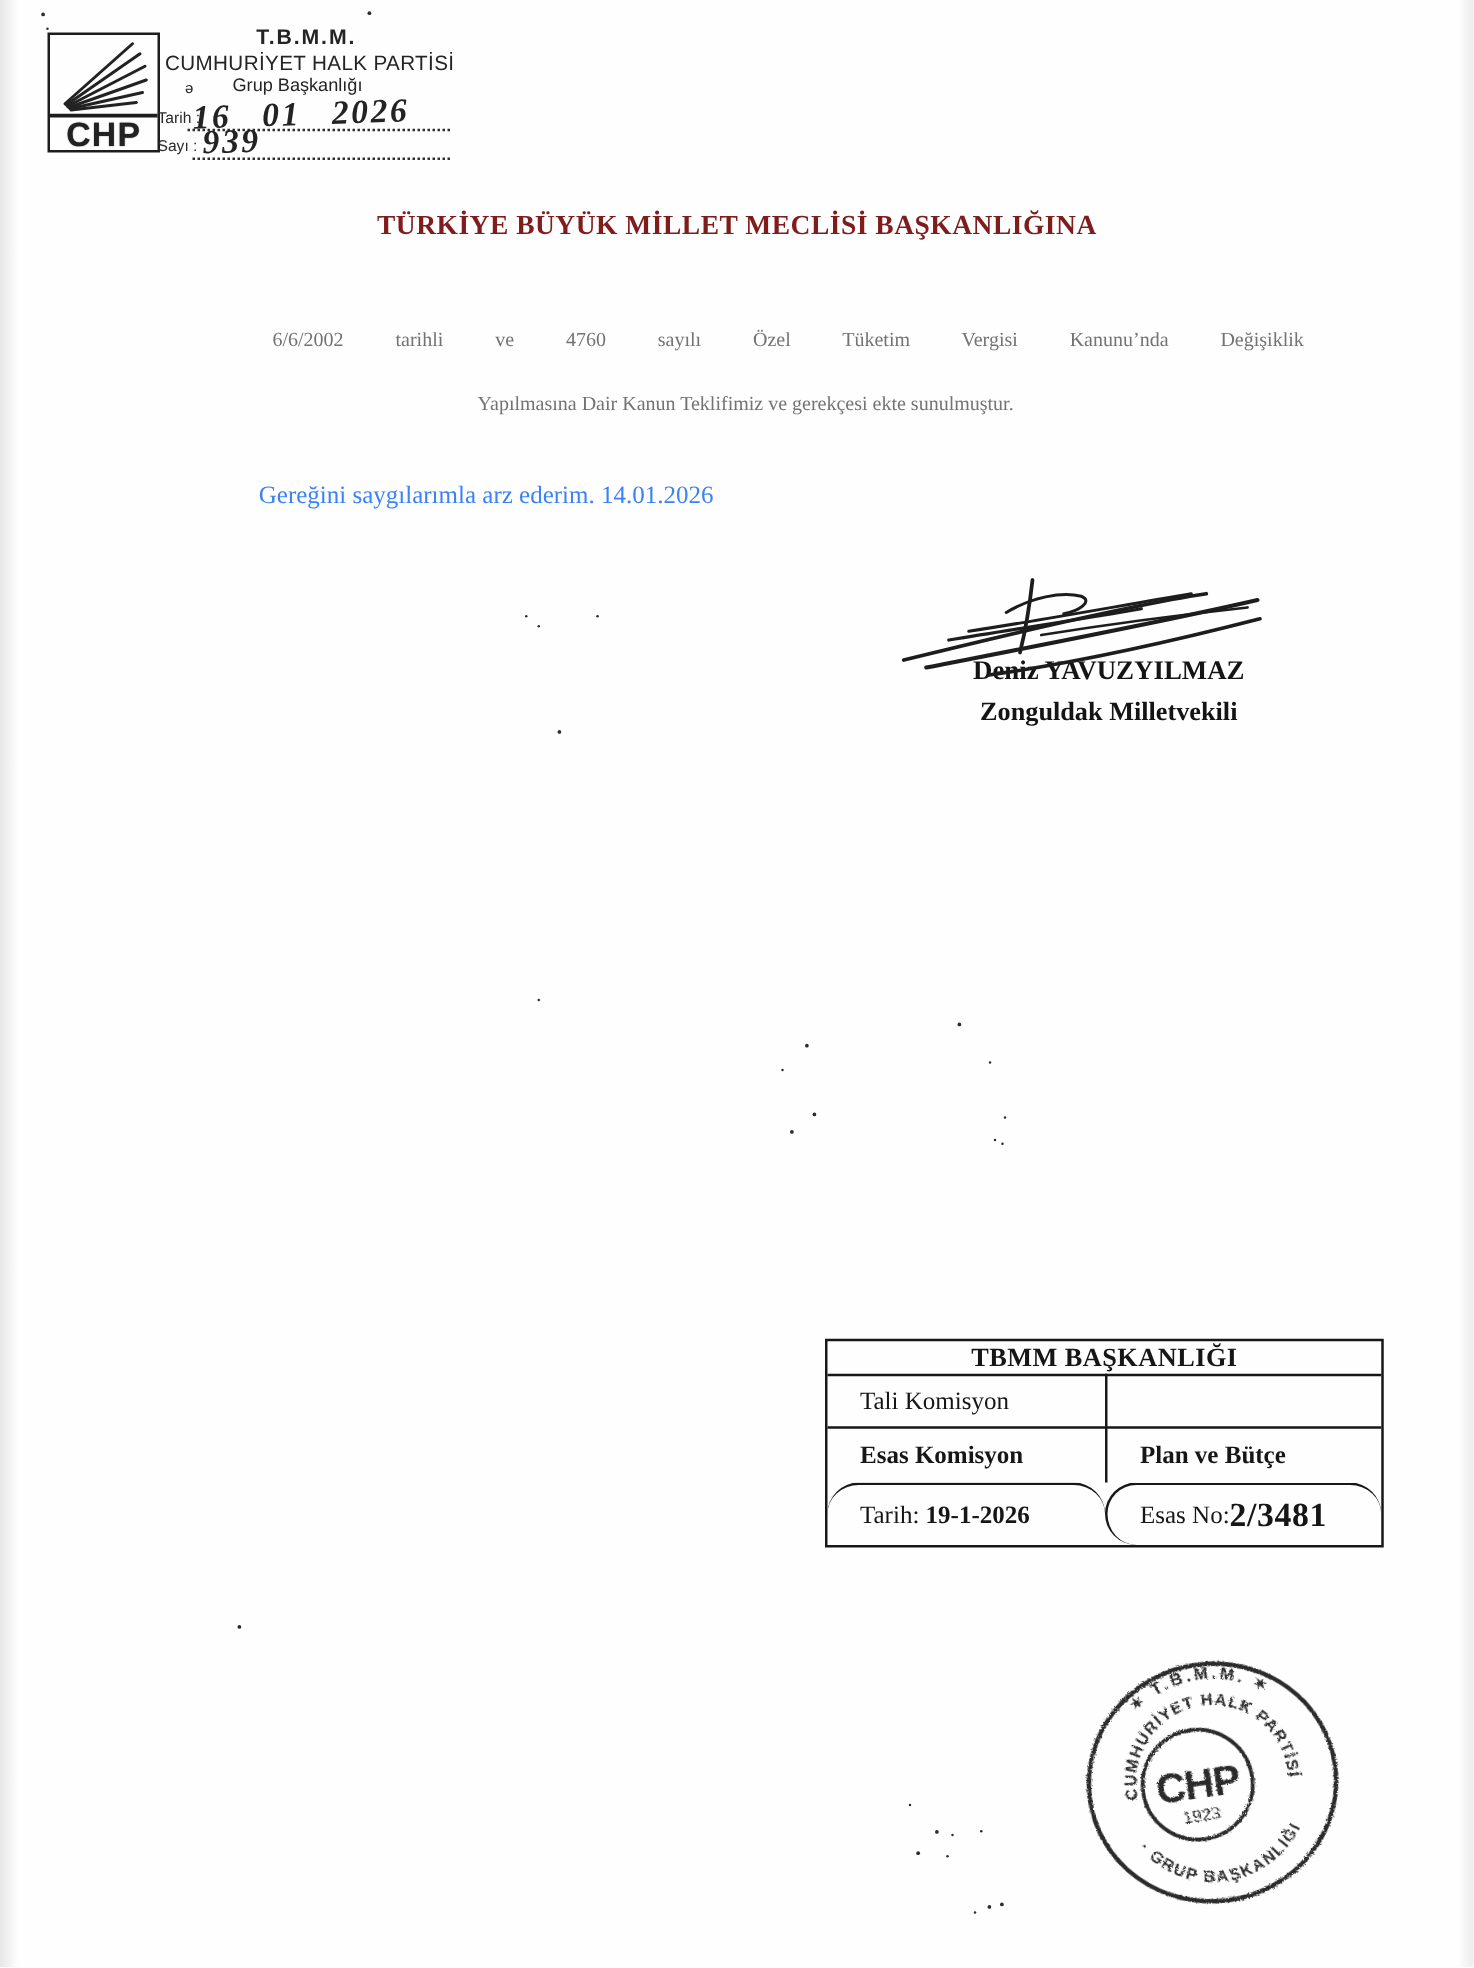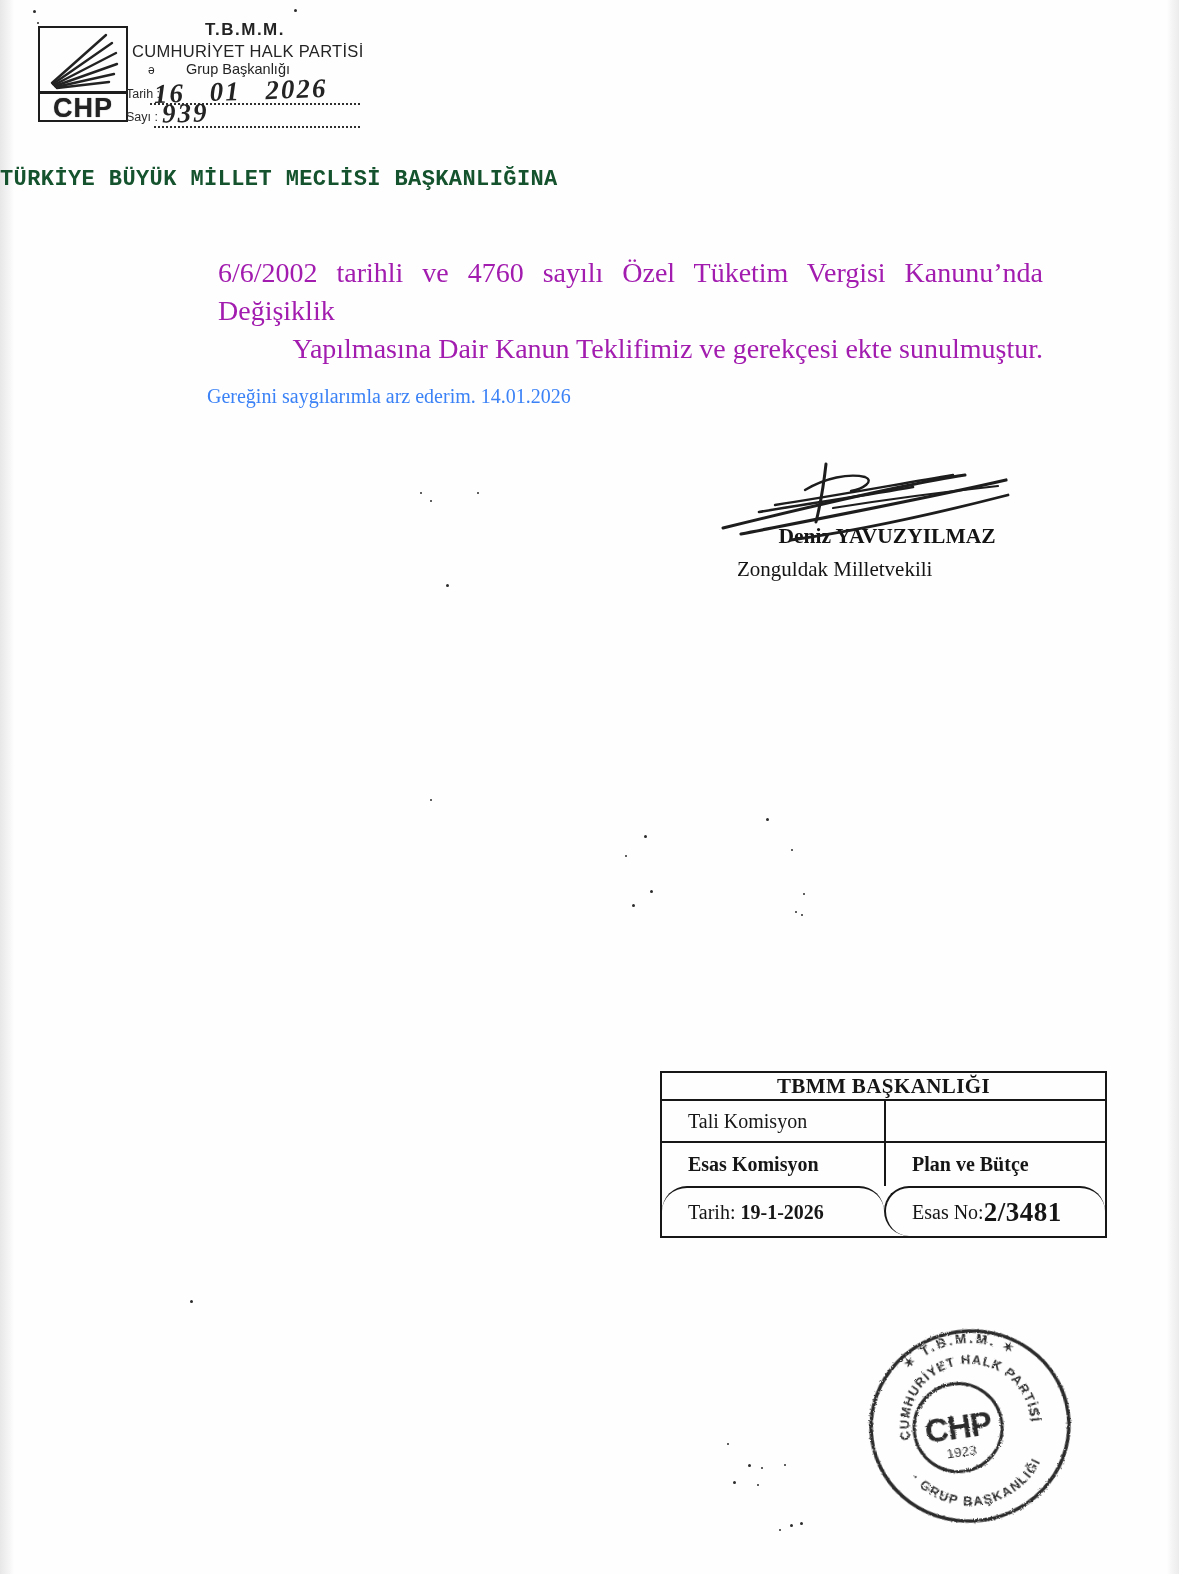--- a/index.html
+++ b/index.html
@@ -28,31 +28,31 @@
   #lh-tbmm{position:absolute;left:155px;top:20px;width:180px;text-align:center;
     font-weight:bold;font-size:17px;letter-spacing:1.5px;}
   #lh-party{position:absolute;left:132px;top:42px;width:240px;font-size:16.5px;letter-spacing:.3px;}
   #lh-group{position:absolute;left:186px;top:61px;font-size:14.5px;}
   #lh-stray{position:absolute;left:148px;top:63px;font-size:12px;}
   .form-label{position:absolute;font-size:12.5px;color:#2a2a2a;}
   .handwrite{position:absolute;font-family:"Liberation Serif",serif;font-style:italic;
     font-weight:bold;color:#232323;letter-spacing:2px;word-spacing:16px;white-space:nowrap;}
   .dotline{position:absolute;border-bottom:2.5px dotted #2e2e2e;height:0;}
   
-  #doc-title{position:absolute;left:0;top:167px;width:1179px;text-align:left;
-    font-weight:bold;font-size:22px;letter-spacing:.4px;color:#14532d;font-family:Liberation Mono, monospace;}
-  #body-par{position:absolute;left:150px;top:254px;width:893px;font-size:28px;line-height:38px;color:#a21caf;}
+  #doc-title{position:absolute;left:0;top:167px;width:1179px;text-align:center;
+    font-weight:bold;font-size:22px;letter-spacing:.4px;color:#7f1d1d;}
+  #body-par{position:absolute;left:150px;top:254px;width:893px;font-size:16px;line-height:38px;color:#737373;}
   #body-par .l1{padding-left:68px;text-align:justify;text-align-last:justify;}
-  #body-par .l2{text-align:right;}
+  #body-par .l2{text-align:center;margin-top:13px;}
   #closing{position:absolute;left:207px;top:385px;font-size:20px;color:#3b82f6;}
   
   #sig-name{position:absolute;left:737px;top:524px;width:300px;text-align:center;
     font-weight:bold;font-size:21.5px;color:#141414;}
-  #sig-title{position:absolute;left:737px;top:557px;width:300px;
-    font-weight:normal;font-size:21px;color:#141414;}
+  #sig-title{position:absolute;left:737px;top:557px;width:300px;text-align:center;
+    font-weight:bold;font-size:21px;color:#141414;}
   #sig-scrawl{position:absolute;left:713px;top:448px;z-index:3;}
   
   #routing{position:absolute;left:660px;top:1071px;width:447px;box-sizing:border-box;
     border:2.5px solid #171717;display:grid;grid-template-columns:222px 1fr;
     font-size:20px;color:#161616;}
   #routing .hdr{grid-column:1 / 3;height:26px;display:flex;align-items:center;justify-content:center;
     font-weight:bold;font-size:21px;letter-spacing:.4px;}
   #routing .cell{display:flex;align-items:center;padding-left:26px;box-sizing:border-box;border-top:2.5px solid #171717;}
   #routing .vdiv{border-left:2.5px solid #171717;}
   #routing .r1{height:42px;}

